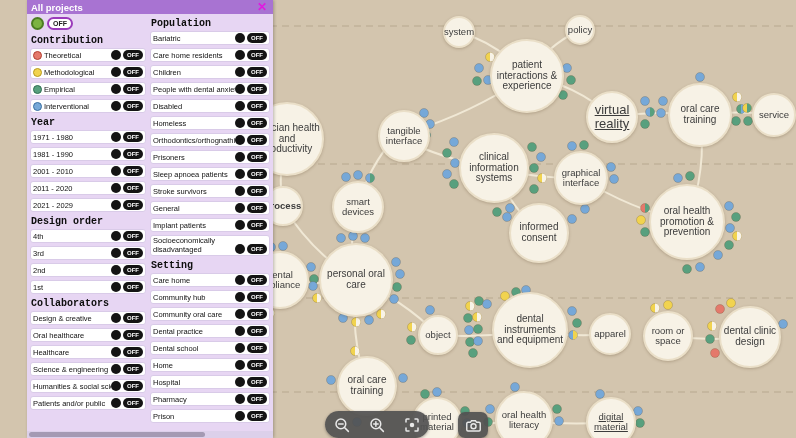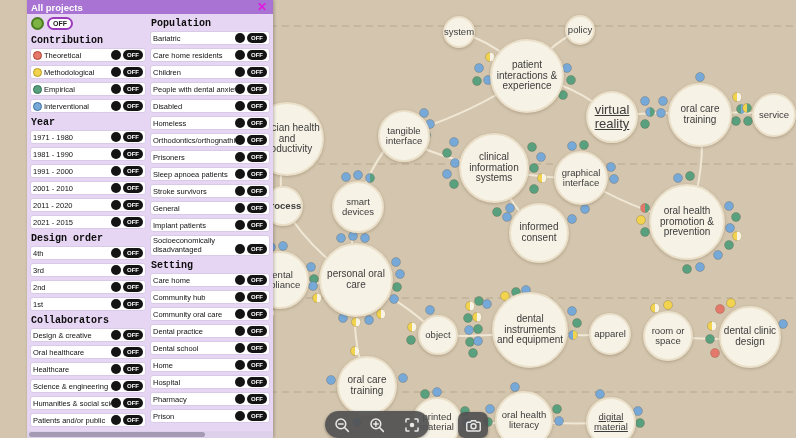--- a/index.html
+++ b/index.html
@@ -372,36 +372,31 @@
             <span class="flabel">1971 - 1980</span>
             <span class="knob"></span>
             <span class="pill">OFF</span>
           </div>
           <div class="frow">
             <span class="flabel">1981 - 1990</span>
             <span class="knob"></span>
             <span class="pill">OFF</span>
           </div>
           <div class="frow">
-            <span class="flabel">1991 - 2000</span>
-            <span class="knob"></span>
-            <span class="pill">OFF</span>
-          </div>
-          <div class="frow">
             <span class="flabel">2001 - 2010</span>
             <span class="knob"></span>
             <span class="pill">OFF</span>
           </div>
           <div class="frow">
             <span class="flabel">2011 - 2020</span>
             <span class="knob"></span>
             <span class="pill">OFF</span>
           </div>
           <div class="frow">
-            <span class="flabel">2021 - 2015</span>
+            <span class="flabel">2021 - 2029</span>
             <span class="knob"></span>
             <span class="pill">OFF</span>
           </div>
           <div class="sec-title">Design order</div>
           <div class="frow">
             <span class="flabel">4th</span>
             <span class="knob"></span>
             <span class="pill">OFF</span>
           </div>
           <div class="frow">

